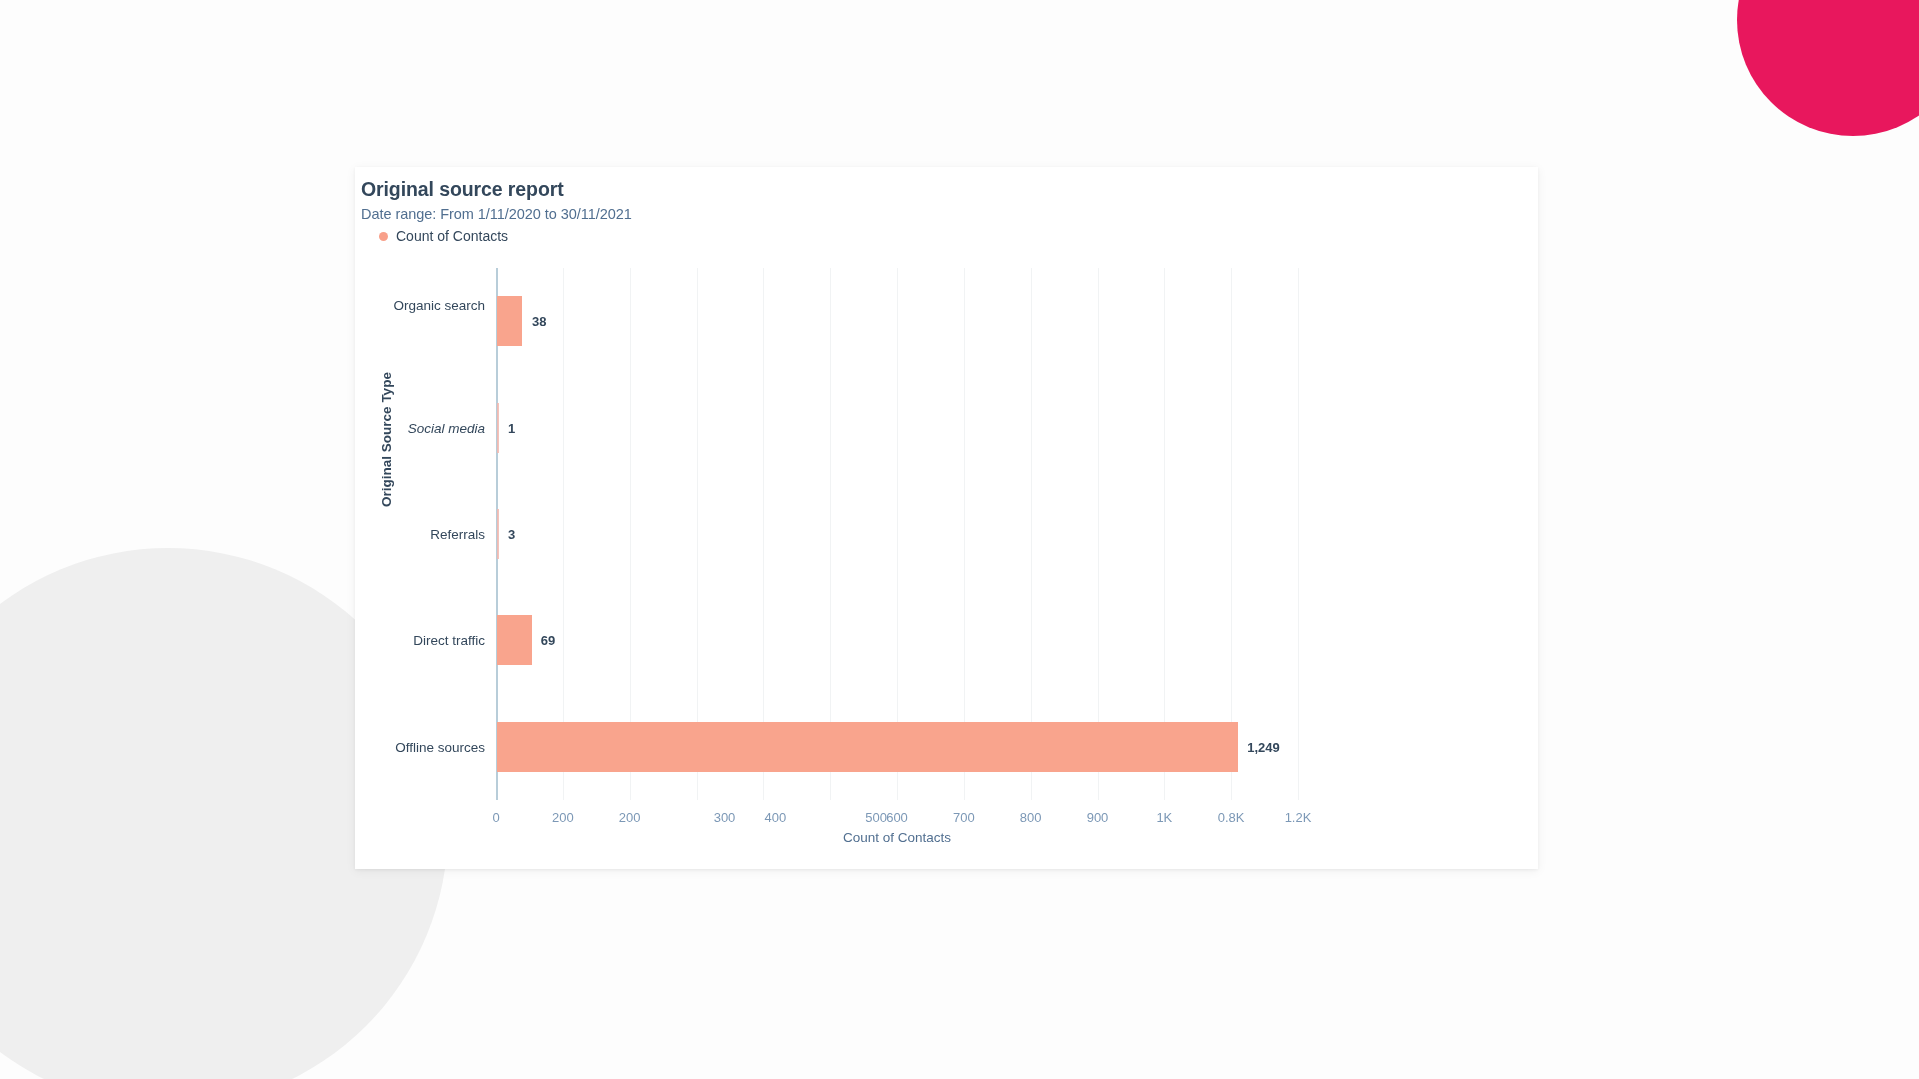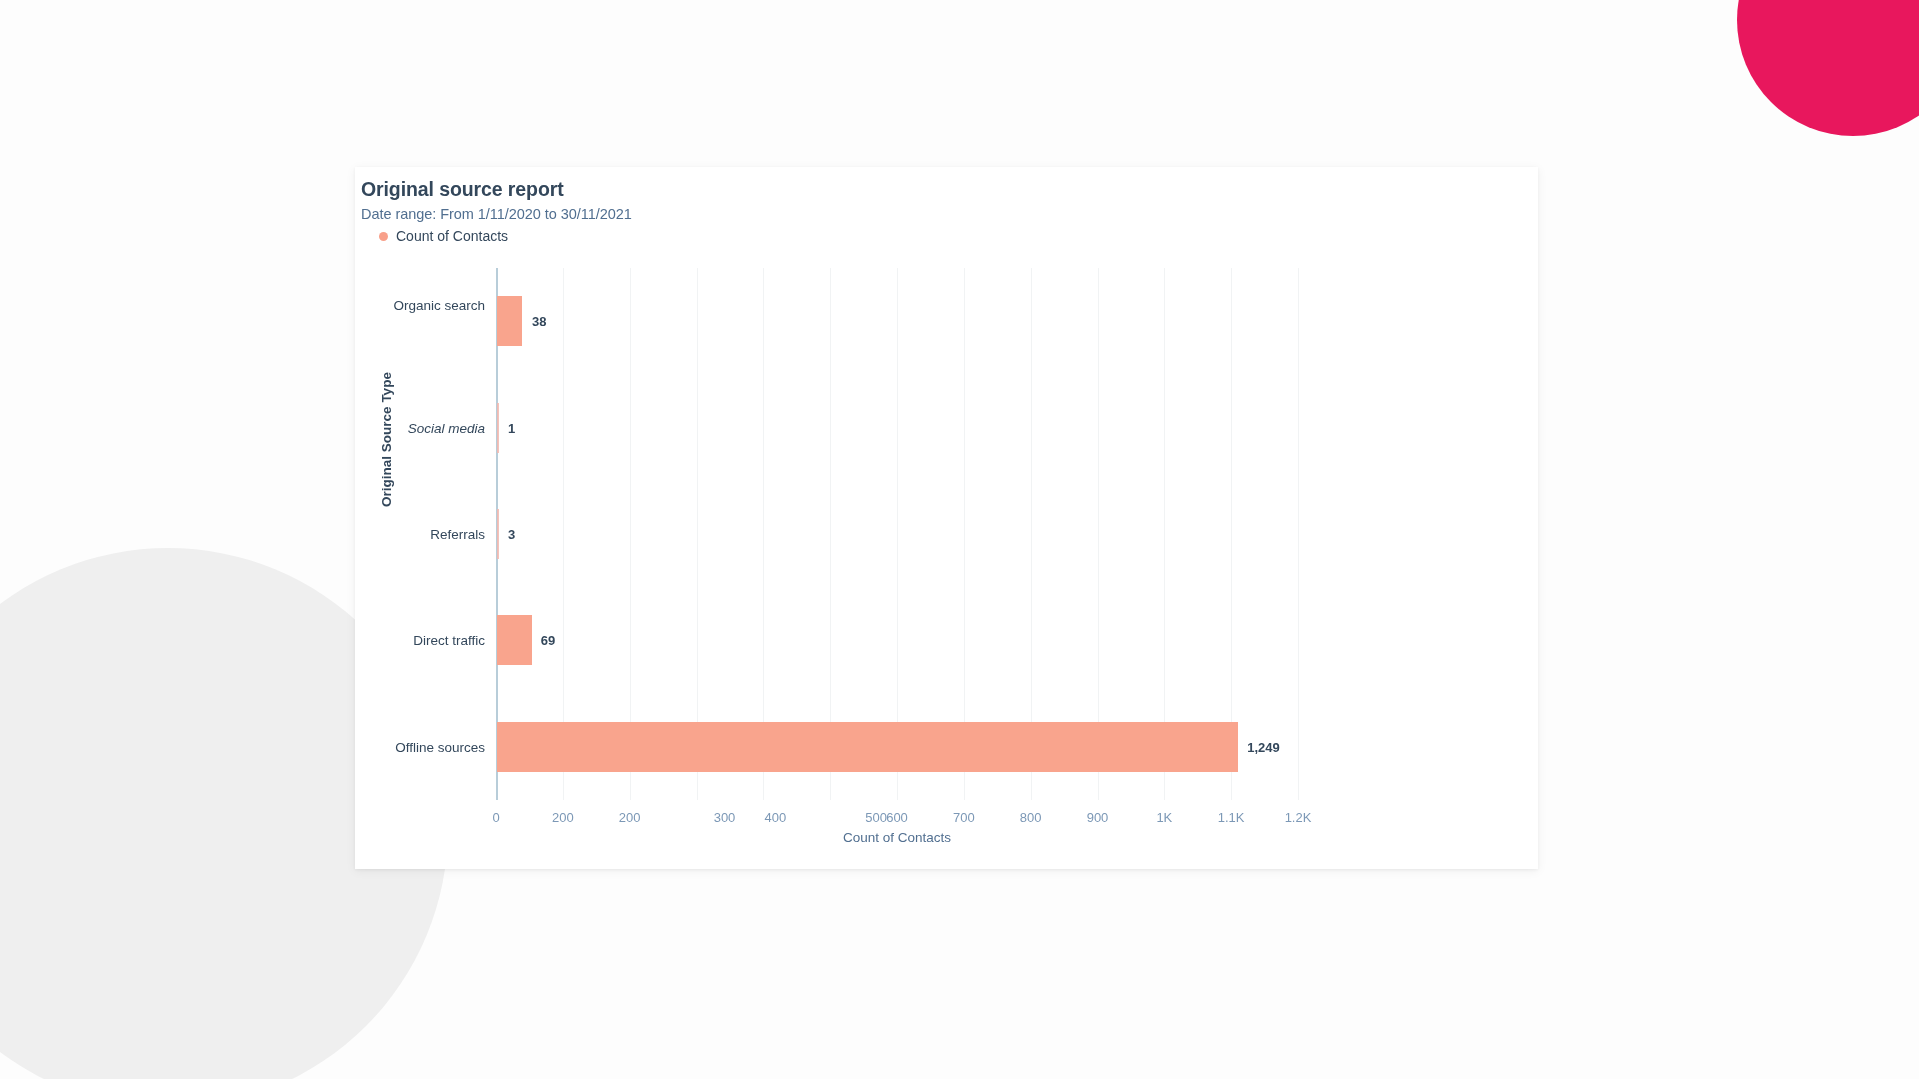--- a/index.html
+++ b/index.html
@@ -176,17 +176,17 @@
         <div class="tick-label" style="left: 207.833px; top: 643px;">200</div>
         <div class="tick-label" style="left: 274.667px; top: 643px;">200</div>
         <div class="tick-label" style="left: 341.5px; top: 643px; margin-left: 28px;">300</div>
         <div class="tick-label" style="left: 408.333px; top: 643px; margin-left: 12px;">400</div>
         <div class="tick-label" style="left: 475.167px; top: 643px; margin-left: 46px;">500</div>
         <div class="tick-label" style="left: 542px; top: 643px;">600</div>
         <div class="tick-label" style="left: 608.833px; top: 643px;">700</div>
         <div class="tick-label" style="left: 675.667px; top: 643px;">800</div>
         <div class="tick-label" style="left: 742.5px; top: 643px;">900</div>
         <div class="tick-label" style="left: 809.333px; top: 643px;">1K</div>
-        <div class="tick-label" style="left: 876.167px; top: 643px;">1.1K</div>
+        <div class="tick-label" style="left: 876.167px; top: 643px;">0.8K</div>
         <div class="tick-label" style="left: 943px; top: 643px;">1.2K</div>
       </div>
   </div>
 </div>
 
 </body></html>

